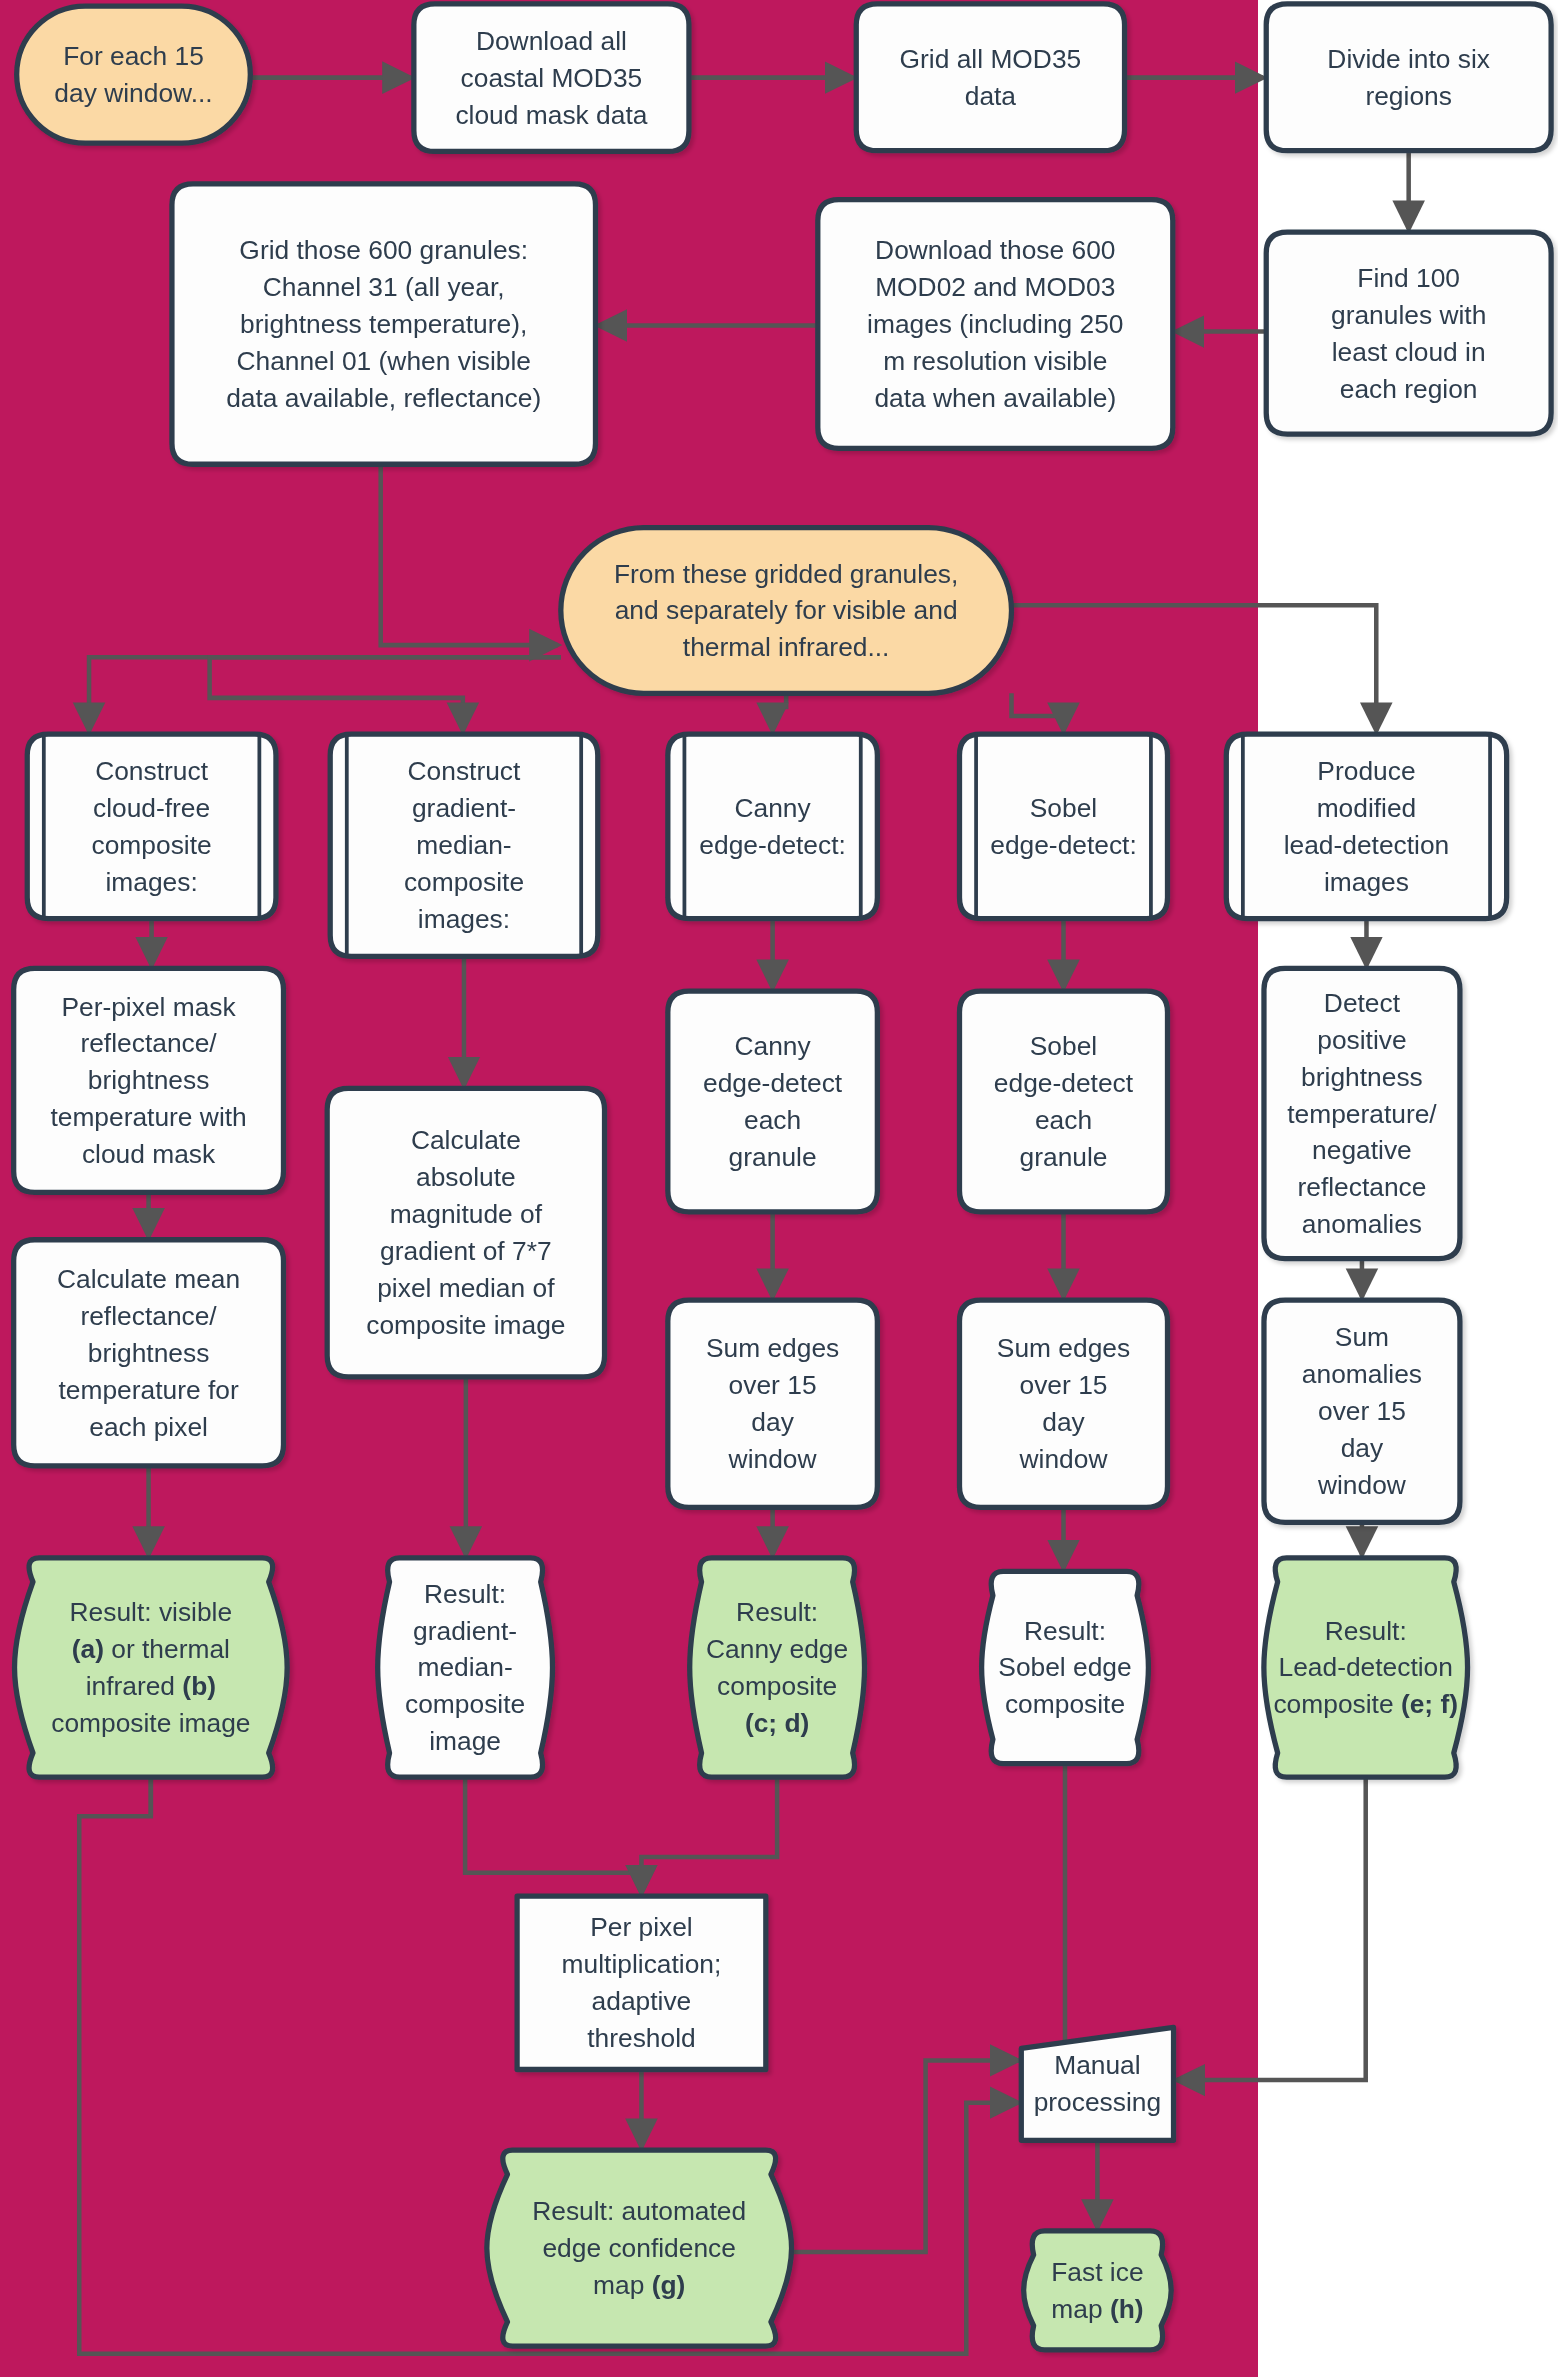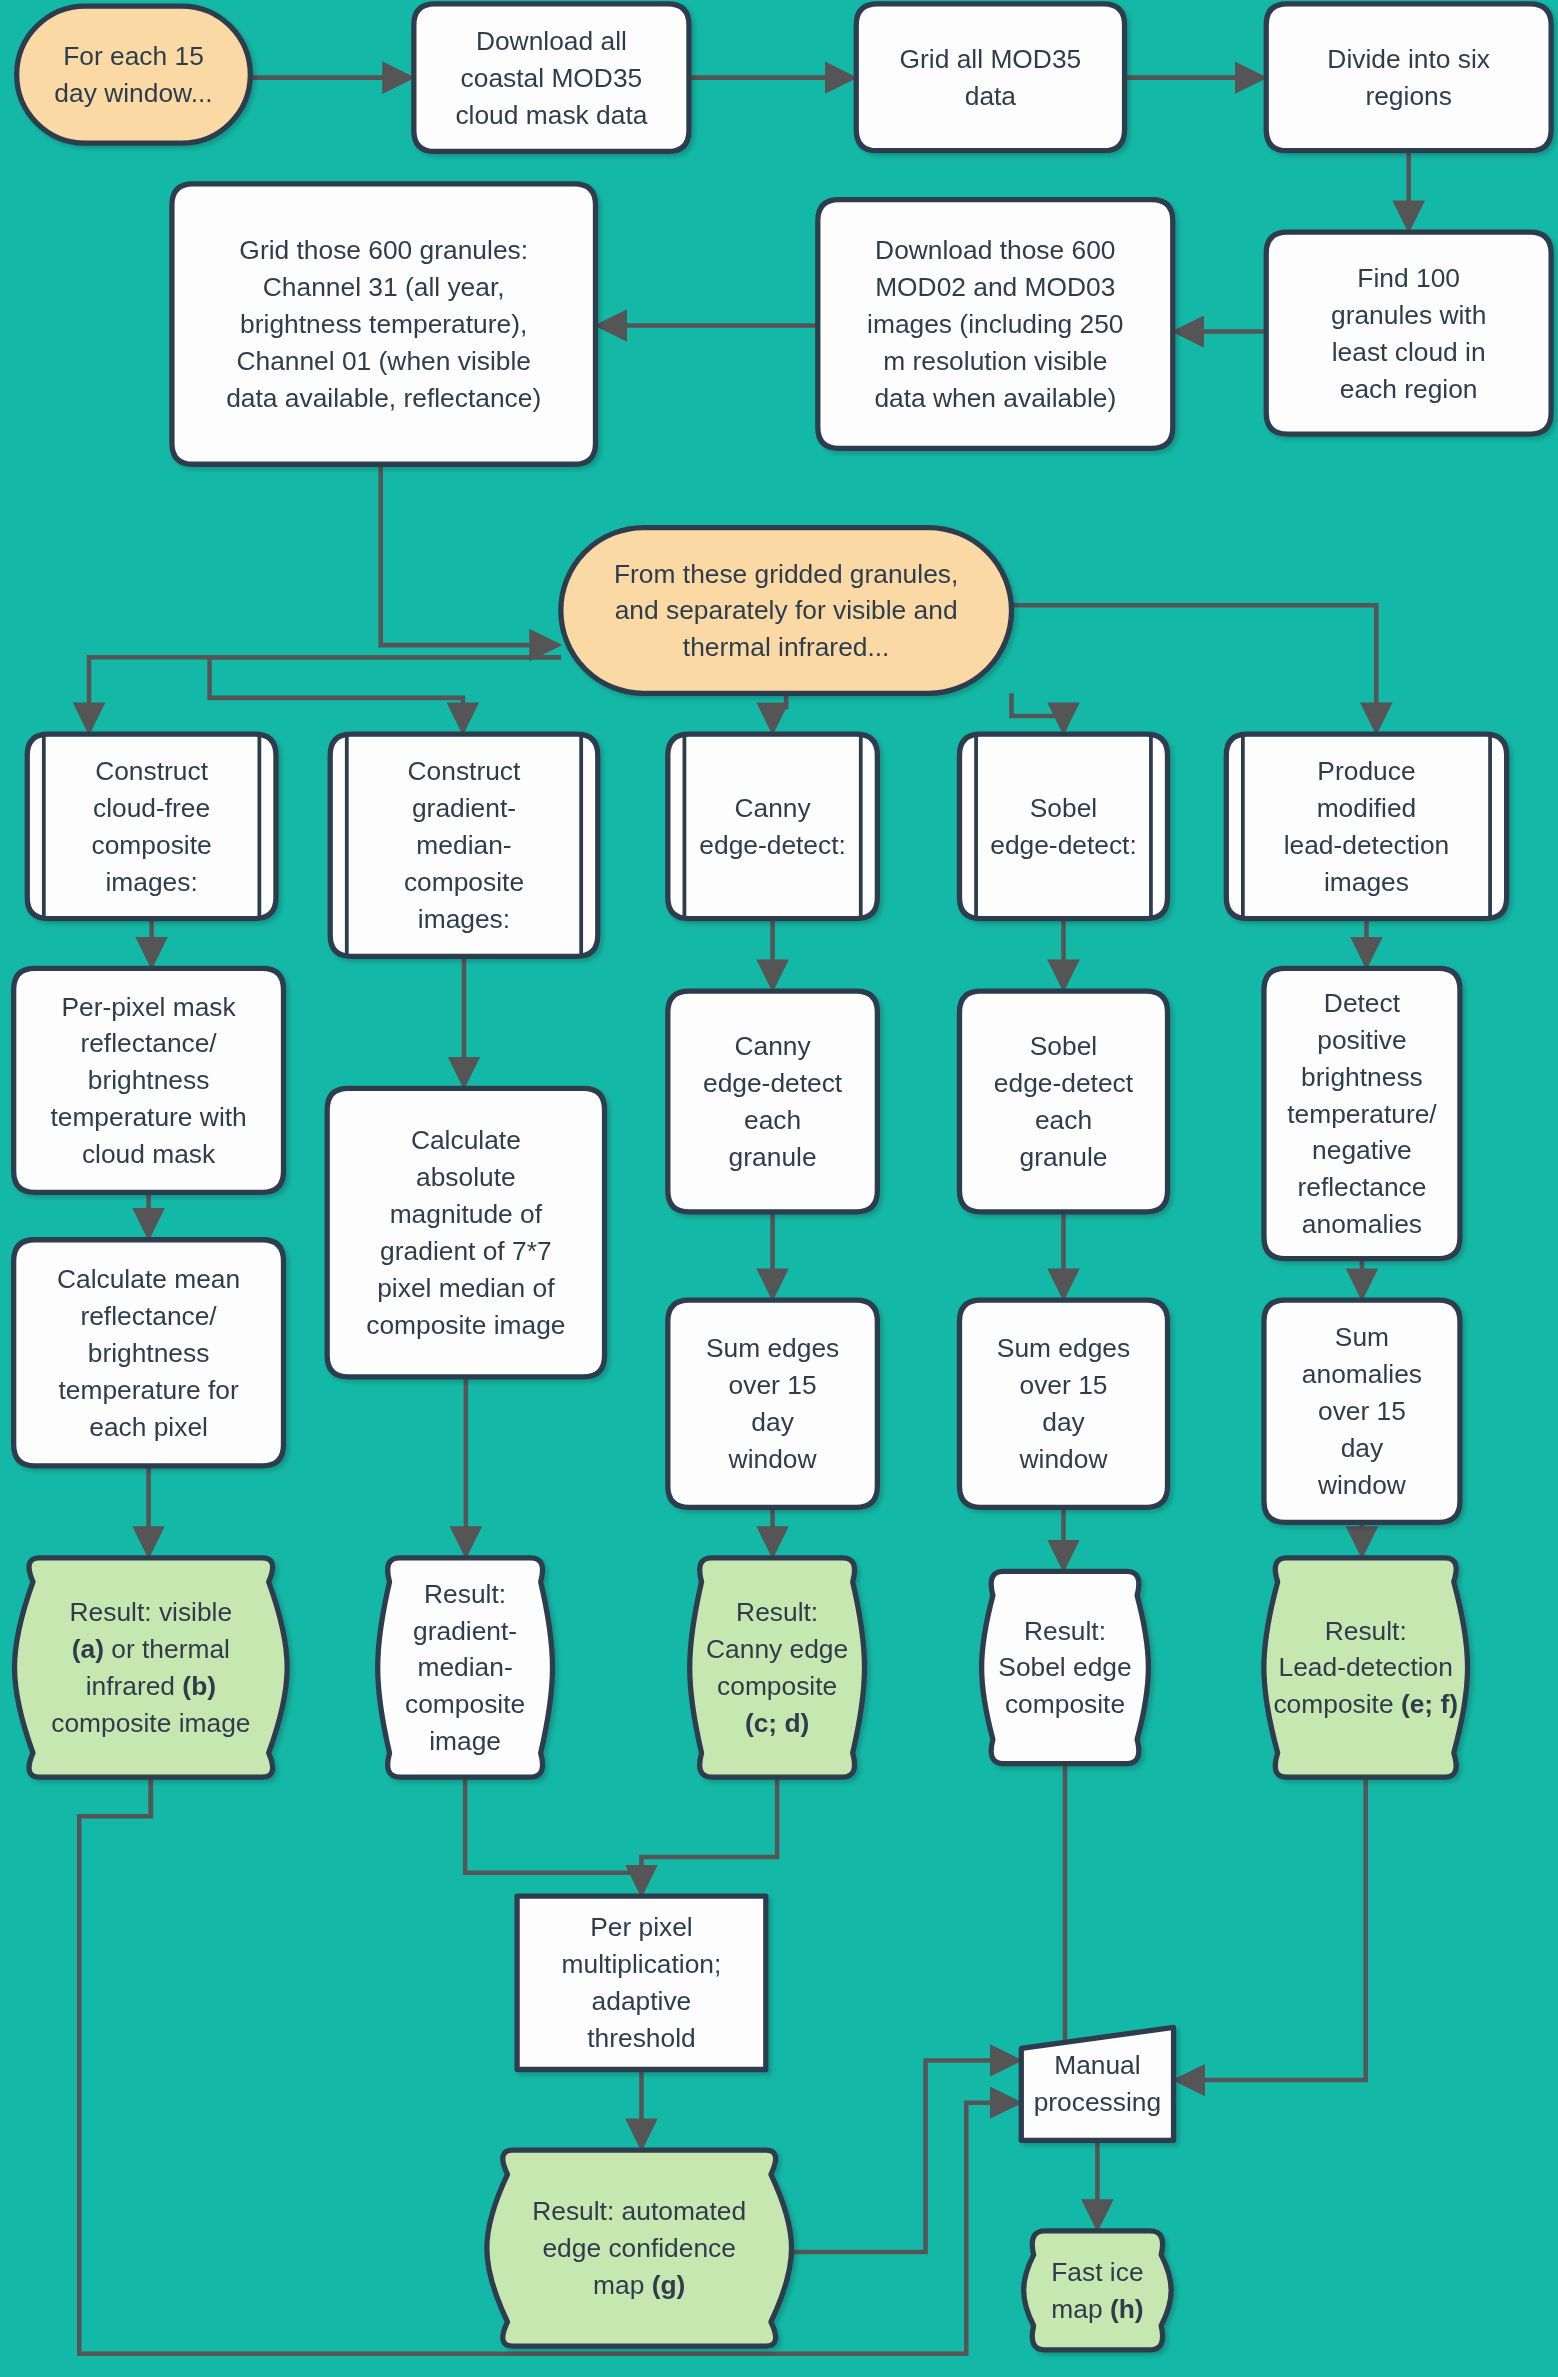--- a/index.html
+++ b/index.html
@@ -1,17 +1,17 @@
 <!DOCTYPE html>
 <html style="font-size:12px"><head>
 <meta charset="utf-8">
 <style>
   html,body{margin:0;padding:0;background:#ffffff;}
   body{width:1558px;height:2377px;overflow:hidden;font-family:"Liberation Sans",sans-serif;}
-  #stage{position:relative;width:1558px;height:2377px;background:#14b8a6;text-decoration:underline;}
+  #stage{position:relative;width:1258px;height:2377px;background:#be185d;text-decoration:underline;}
   svg#flow{position:absolute;left:0;top:0;width:1558px;height:2377px;}
   .node-text{font-family:"Liberation Sans",sans-serif;font-size:35px;fill:#2e3d4d;}
   .node-text tspan.b{font-weight:bold;}
 </style>
 </head>
 <body>
 
 <div id="stage">
   <svg id="flow" viewBox="0 0 2067 3154">
     <defs>

